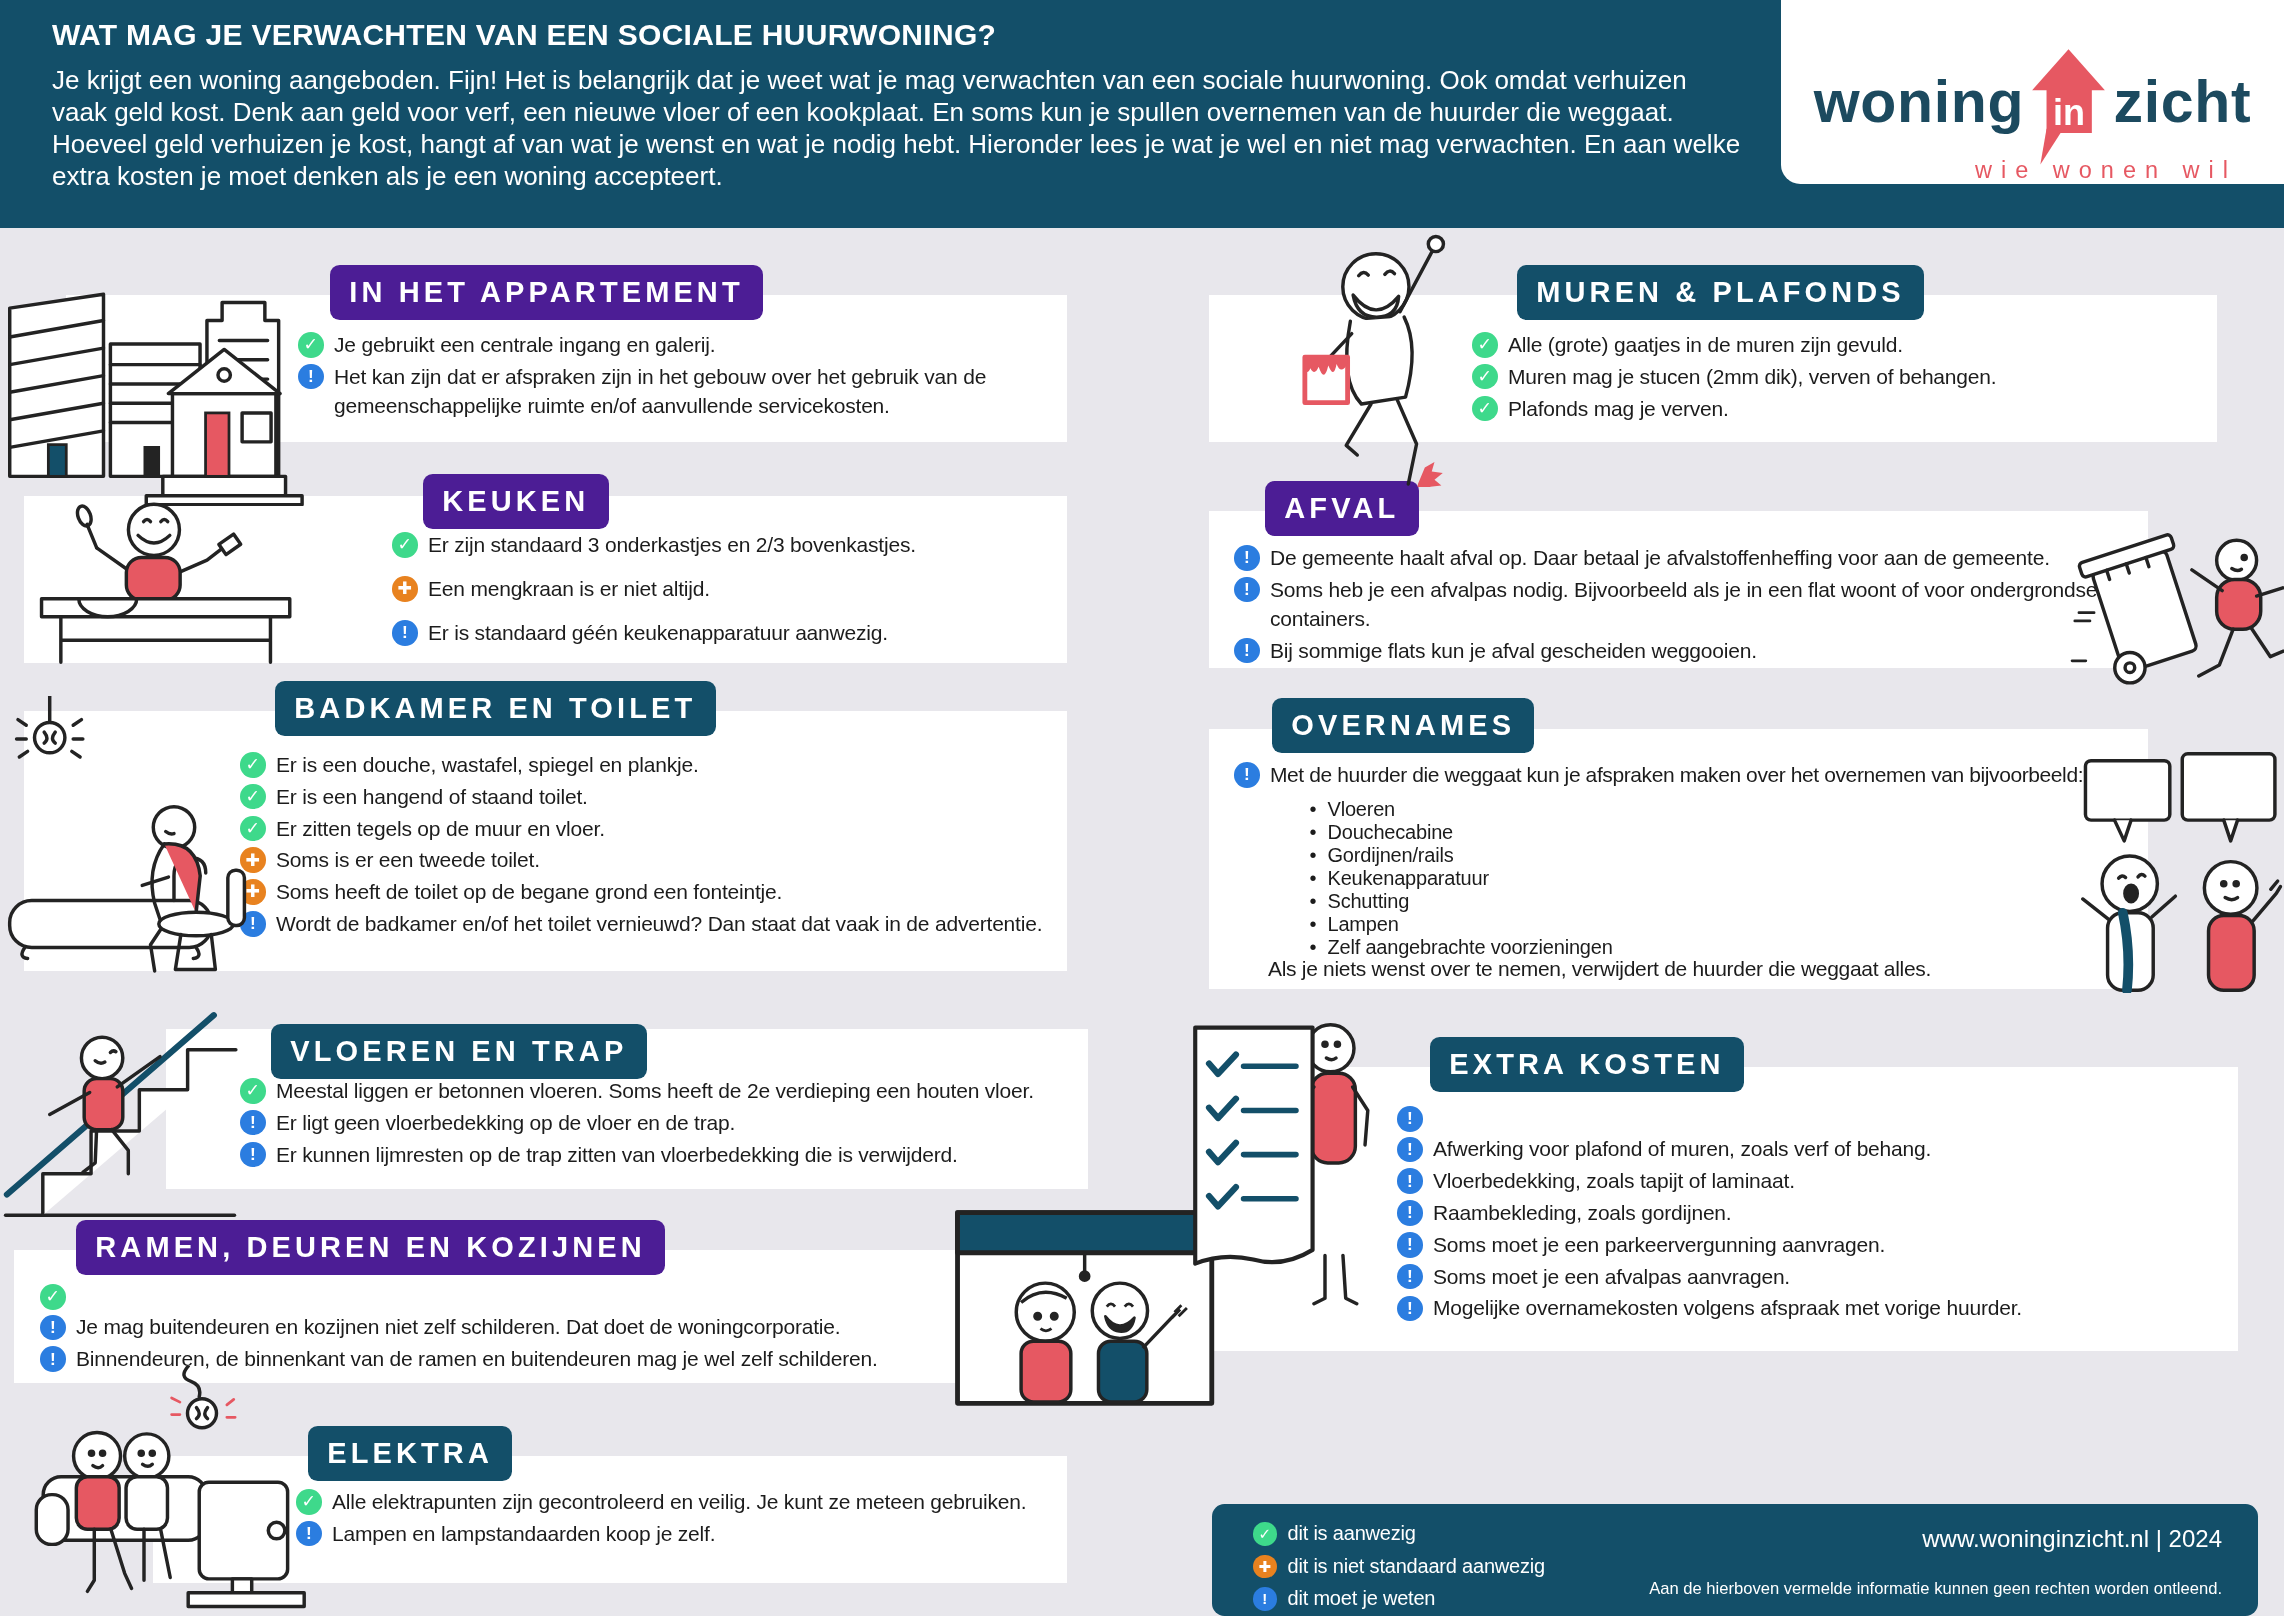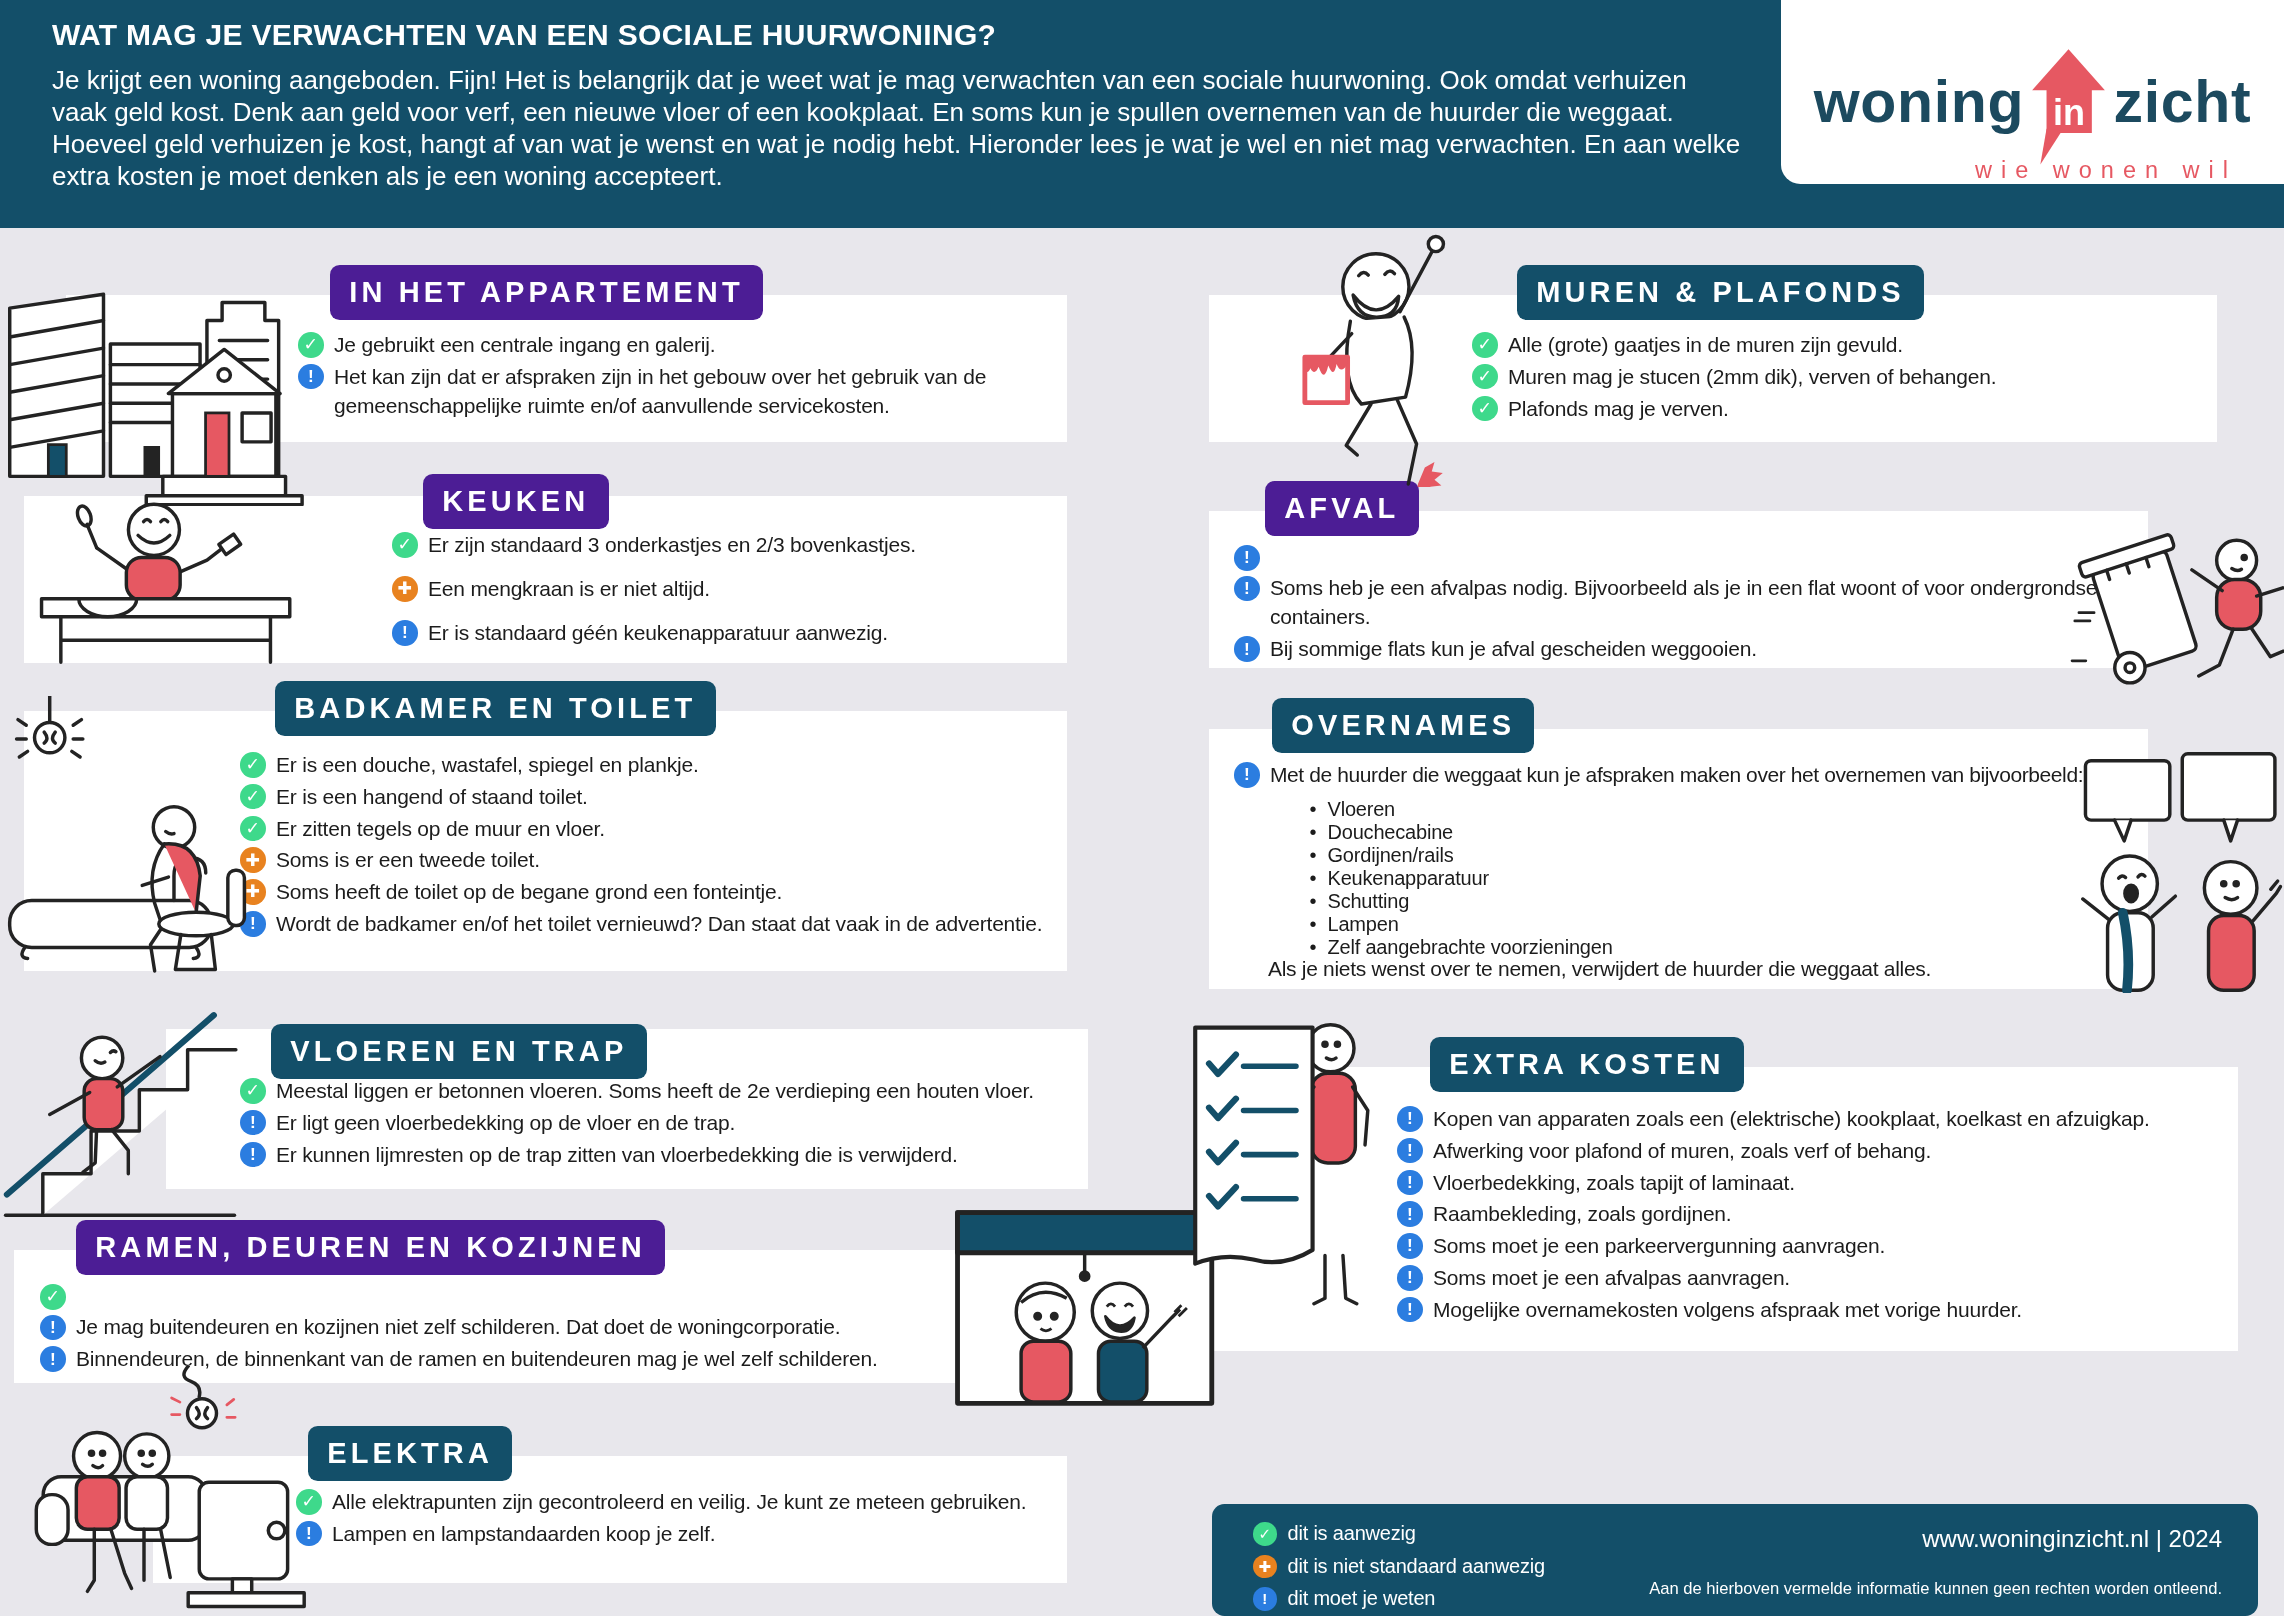--- a/index.html
+++ b/index.html
@@ -337,20 +337,21 @@
       <path d="M226,344 l14,-8 l-4,14 l16,2 l-12,10 l10,8 l-16,2 l2,12 l-12,-10 l-10,8 l2,-14 Z" fill="#e65862" stroke="none"></path>
     </g>
   </svg>
 </div>
 
 <div class="card" style="left:1209px;top:511px;width:939px;height:157px;"></div>
 <div class="badge red" style="left:1265px;top:481px;">AFVAL</div>
 <div class="items" style="left:1234px;top:543px;width:891px;">
   <div class="row">
     <span class="ic info">!</span>
+    <span class="t">De gemeente haalt afval op. Daar betaal je afvalstoffenheffing voor aan de gemeente.</span>
   </div>
   <div class="row">
     <span class="ic info">!</span>
     <span class="t">Soms heb je een afvalpas nodig. Bijvoorbeeld als je in een flat woont of voor ondergrondse containers.</span>
   </div>
   <div class="row">
     <span class="ic info">!</span>
     <span class="t">Bij sommige flats kun je afval gescheiden weggooien.</span>
   </div>
 </div>
@@ -414,21 +415,20 @@
       <path d="M270,246 L304,206 M304,206 l6,-10 m-14,4 l10,-12"></path>
     </g>
   </svg>
 </div>
 
 <div class="card" style="left:1209px;top:1067px;width:1029px;height:284px;"></div>
 <div class="badge teal" style="left:1430px;top:1037px;">EXTRA KOSTEN</div>
 <div class="items" style="left:1397px;top:1104px;width:836px;">
   <div class="row">
     <span class="ic info">!</span>
-    <span class="t">Kopen van apparaten zoals een (elektrische) kookplaat, koelkast en afzuigkap.</span>
   </div>
   <div class="row">
     <span class="ic info">!</span>
     <span class="t">Afwerking voor plafond of muren, zoals verf of behang.</span>
   </div>
   <div class="row">
     <span class="ic info">!</span>
     <span class="t">Vloerbedekking, zoals tapijt of laminaat.</span>
   </div>
   <div class="row">

